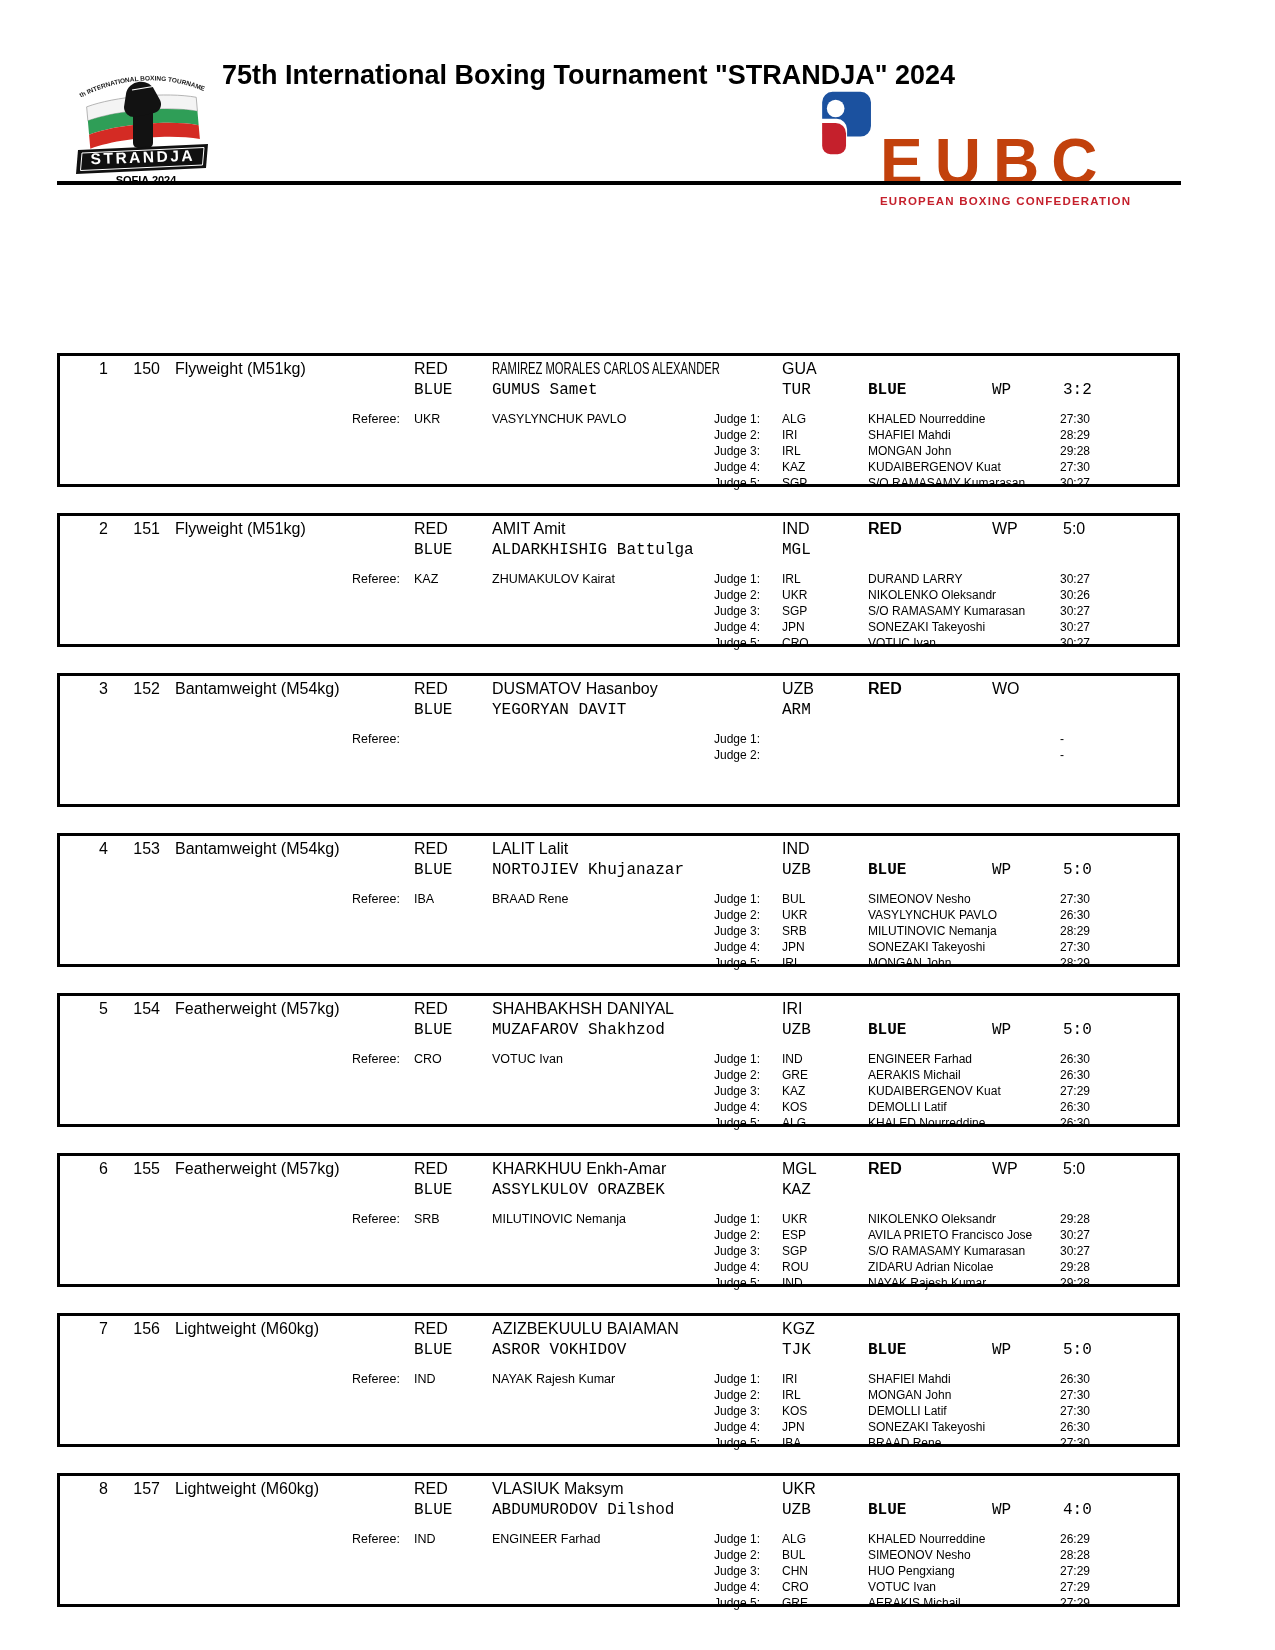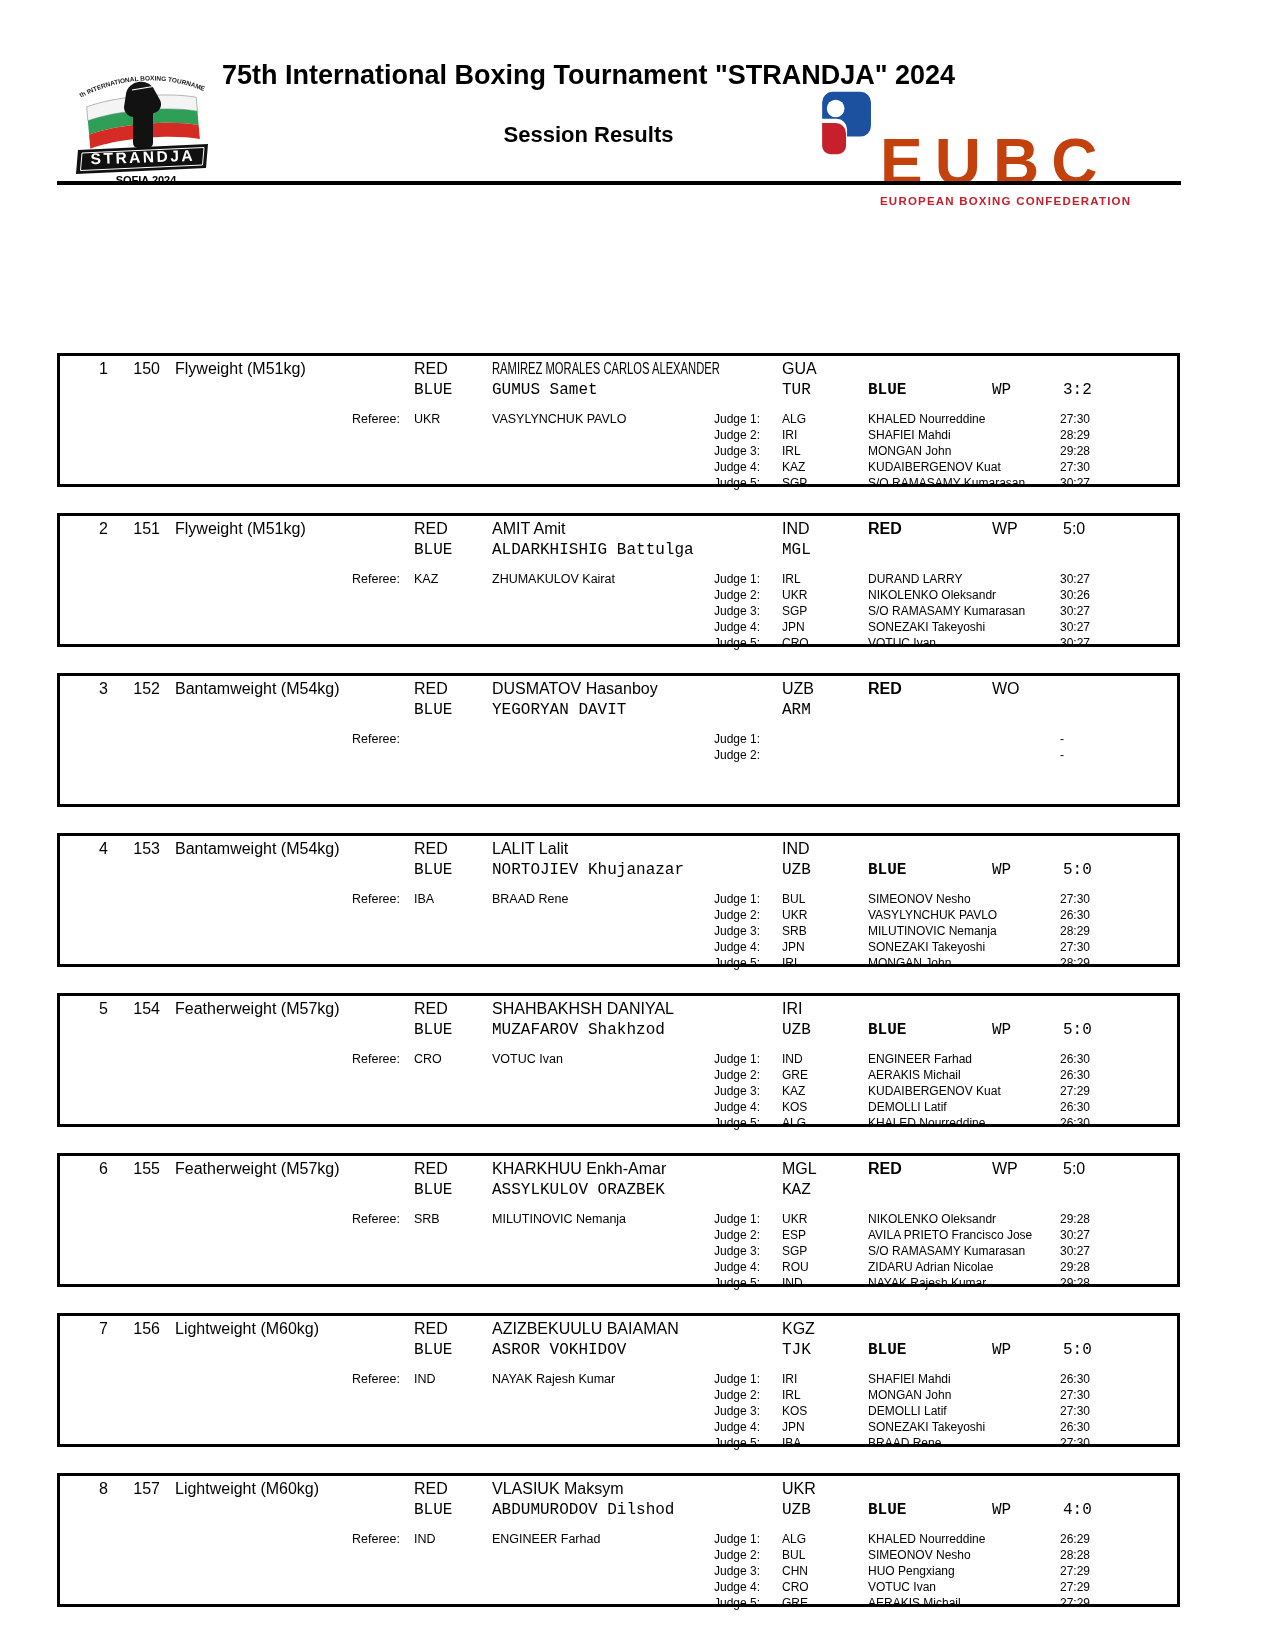--- a/index.html
+++ b/index.html
@@ -96,21 +96,20 @@
     </g>
     <g>
       <polygon points="6,92 136,86 134,110 4,116" fill="#101010"></polygon>
       <polygon points="10,95 132,89.5 130.5,107 8.5,112.5" fill="none" stroke="#fff" stroke-width="1"></polygon>
       <text x="71" y="104.5" text-anchor="middle" font-size="15.5" font-weight="bold" fill="#ffffff" letter-spacing="2.5" transform="rotate(-2 71 104)">STRANDJA</text>
     </g>
     <text x="74" y="126" text-anchor="middle" font-size="11" font-weight="bold" fill="#000">SOFIA 2024</text>
   </svg>
 
   <div class="doc-title">75th International Boxing Tournament "STRANDJA" 2024</div>
-  <div class="doc-subtitle">Session Results</div>
 
   <div class="eubc">
     <svg class="eubc-glove" viewBox="0 0 52 62">
       <path d="M14,1 h27 a10,10 0 0 1 10,10 v23 a10,10 0 0 1 -10,10 h-13 v-7 a10,10 0 0 0 -10,-10 h-14 v-16 a10,10 0 0 1 10,-10 z" fill="#1b519f"></path>
       <circle cx="17" cy="17" r="8.5" fill="#ffffff"></circle>
       <path d="M4,31 h13 a10,10 0 0 1 10,10 v12 a8,8 0 0 1 -8,8 h-7 a8,8 0 0 1 -8,-8 z" fill="#c5202c"></path>
     </svg>
     <div class="eubc-text">
       <div class="eubc-acronym">EUBC</div>
       <div class="eubc-caption">EUROPEAN BOXING CONFEDERATION</div>

